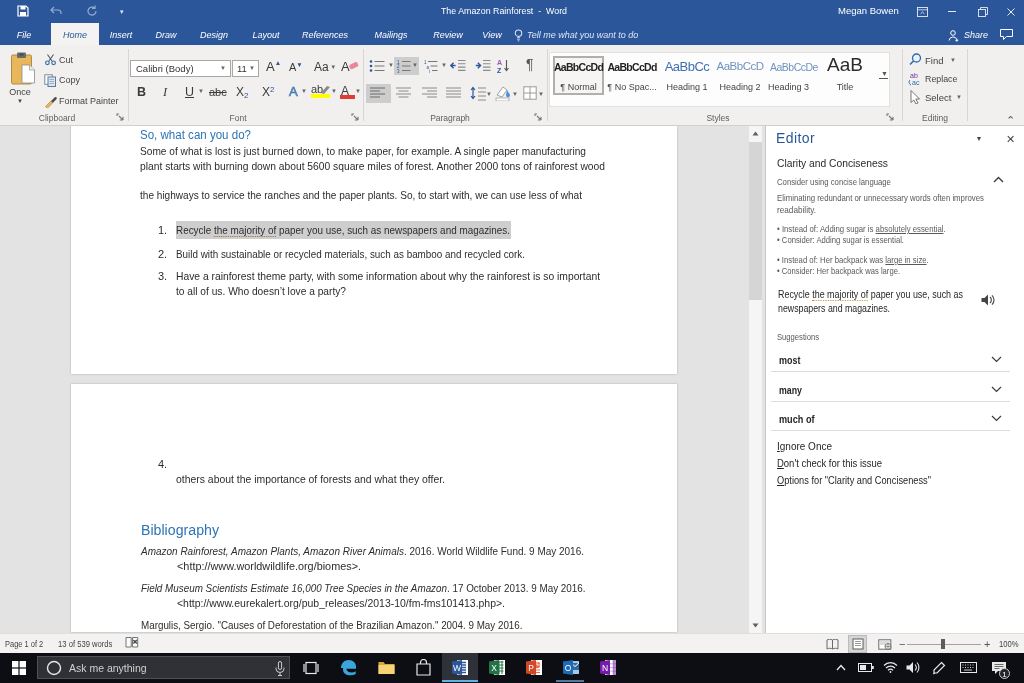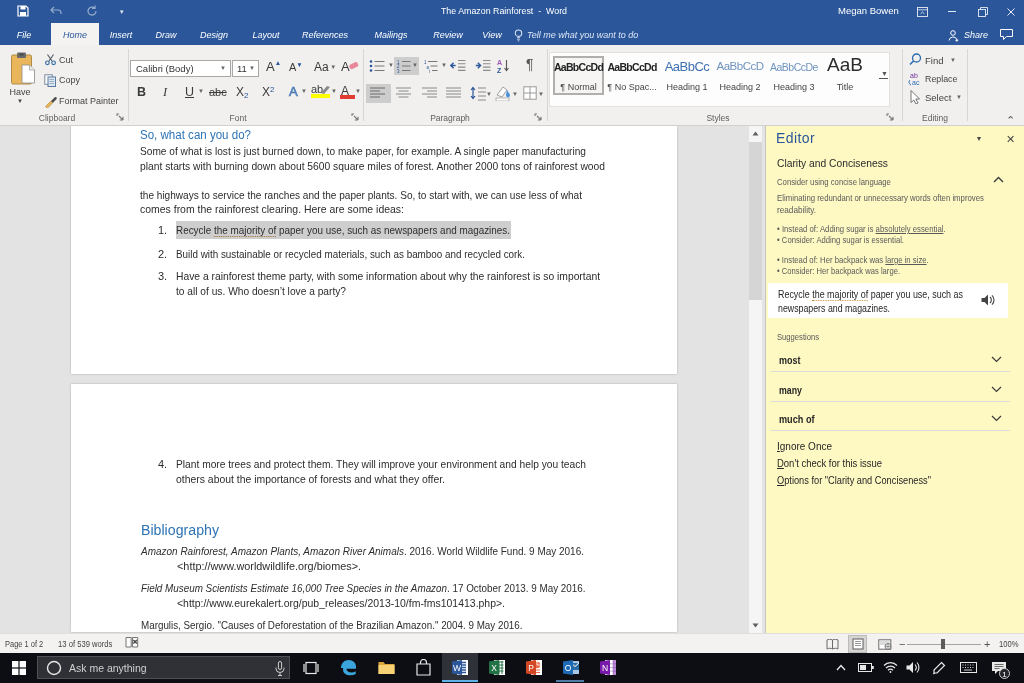--- a/index.html
+++ b/index.html
@@ -15,21 +15,21 @@
 #ribbon { left:0; top:45px; width:1024px; height:81px; background:#f1f0ef; border-bottom:1px solid #d2d0ce; }
 .gsep { position:absolute; top:4px; height:72px; width:1px; background:#d8d6d4; }
 .glabel { position:absolute; top:68px; font-size:8.5px; color:#605e5c; width:80px; text-align:center; }
 .launcher { position:absolute; top:68px; width:9px; height:9px; }
 
 #docarea { left:0; top:126px; width:749px; height:507px; background:#e3e3e3; overflow:hidden; }
 .page { position:absolute; left:71px; width:606px; background:#fff; box-shadow:0 0 2px rgba(0,0,0,0.25); }
 .doctext { position:absolute; font-size:11px; color:#2d2d2d; white-space:nowrap; }
 .sx { display:inline-block; transform-origin:0 0; }
 
-#editor { left:765px; top:126px; width:259px; height:507px; background:#fef9c3; border-left:1px solid #c8c6c4; }
+#editor { left:765px; top:126px; width:259px; height:507px; background:#ffffff; border-left:1px solid #c8c6c4; }
 
 #statusbar { left:0; top:633px; width:1024px; height:20px; background:#f3f2f1; border-top:1px solid #e1dfdd; color:#444; font-size:9px; }
 
 #taskbar { left:0; top:653px; width:1024px; height:30px; background:#0c0e13; }
 </style>
 </head>
 <body>
 
 <div class="abs" id="titlebar">
   <svg style="position:absolute;left:17px;top:5px;" width="12" height="12" viewBox="0 0 12 12">
@@ -89,21 +89,21 @@
 
 <div class="abs" id="ribbon">
 
   <svg style="position:absolute;left:10px;top:7px;" width="27" height="34" viewBox="0 0 27 34">
       <rect x="1.5" y="3" width="20" height="29" rx="1.5" fill="#e9b65c" stroke="#b08d45" stroke-width="1"></rect>
       <rect x="7" y="0.5" width="9" height="5.5" rx="1" fill="#6a6a6a"></rect>
       <rect x="9.5" y="1.5" width="4" height="2" fill="#4a4a4a"></rect>
       <path d="M12 13 h7.5 l5 5 v13 h-12.5 z" fill="#fff" stroke="#8a8a8a" stroke-width="0.8"></path>
       <path d="M19.5 13 v5 h5" fill="#e8e8e8" stroke="#8a8a8a" stroke-width="0.6"></path>
     </svg>
-  <div style="position:absolute;left:1px;top:42px;width:38px;font-size:9px;color:#444;text-align:center;">Have</div>
+  <div style="position:absolute;left:1px;top:42px;width:38px;font-size:9px;color:#444;text-align:center;">Once</div>
   <div style="position:absolute;left:1px;top:53px;width:38px;font-size:6px;color:#444;text-align:center;">▼</div>
   <svg style="position:absolute;left:44px;top:9px;" width="13" height="12" viewBox="0 0 13 12">
       <path d="M3.5 0.5 L8 7 M9.5 0.5 L5 7" stroke="#505a66" stroke-width="1.1"></path>
       <circle cx="3.4" cy="8.8" r="1.8" fill="none" stroke="#3a6ea5" stroke-width="1.2"></circle>
       <circle cx="9.6" cy="8.8" r="1.8" fill="none" stroke="#3a6ea5" stroke-width="1.2"></circle>
     </svg>
   <div style="position:absolute;left:59px;top:10px;font-size:9px;color:#444;">Cut</div>
   <svg style="position:absolute;left:44px;top:29px;" width="13" height="13" viewBox="0 0 13 13">
       <rect x="0.8" y="0.8" width="7.5" height="9.5" fill="#fff" stroke="#7a8aa0"></rect>
       <rect x="4" y="3" width="7.5" height="9.5" fill="#dce6f1" stroke="#5a7aa0"></rect>
@@ -228,21 +228,21 @@
   <div style="position:absolute;left:553px;top:11px;width:51px;height:39px;background:#f6f5f4;border:2px solid #b1afad;"></div>
   <div style="position:absolute;left:553px;top:16px;width:51px;text-align:center;font-size:10.5px;font-weight:bold;color:#222;letter-spacing:-0.7px;">AaBbCcDd</div>
   <div style="position:absolute;left:553px;top:37px;width:51px;text-align:center;font-size:9px;color:#444;">¶ Normal</div>
   <div style="position:absolute;left:606px;top:16px;width:52px;text-align:center;font-size:10.5px;font-weight:bold;color:#222;letter-spacing:-0.7px;">AaBbCcDd</div>
   <div style="position:absolute;left:606px;top:37px;width:52px;text-align:center;font-size:9px;color:#444;">¶ No Spac...</div>
   <div style="position:absolute;left:661px;top:14px;width:52px;text-align:center;font-size:13px;color:#3f70b0;letter-spacing:-0.5px;">AaBbCс</div>
   <div style="position:absolute;left:661px;top:37px;width:52px;text-align:center;font-size:9px;color:#444;">Heading 1</div>
   <div style="position:absolute;left:714px;top:15px;width:52px;text-align:center;font-size:11.5px;color:#6f94bf;letter-spacing:-0.5px;">AaBbCcD</div>
   <div style="position:absolute;left:714px;top:37px;width:52px;text-align:center;font-size:9px;color:#444;">Heading 2</div>
   <div style="position:absolute;left:768px;top:16px;width:52px;text-align:center;font-size:10.5px;color:#6f94bf;letter-spacing:-0.5px;">AaBbCcDе</div>
-  <div style="position:absolute;left:768px;top:37px;width:52px;text-align:center;font-size:9px;color:#444;">Heading 3</div>
+  <div style="position:absolute;left:768px;top:37px;width:52px;text-align:left;font-size:9px;color:#444;">Heading 3</div>
   <div style="position:absolute;left:820px;top:9px;width:50px;text-align:center;font-size:19px;color:#2b2b2b;">AaB</div>
   <div style="position:absolute;left:820px;top:37px;width:50px;text-align:center;font-size:9px;color:#444;">Title</div>
   <div style="position:absolute;left:881px;top:25px;font-size:7px;color:#555;">▼</div>
   <div style="position:absolute;left:879px;top:33px;width:9px;height:1px;background:#555;"></div>
   <div class="glabel" style="left:678px;">Styles</div>
   <svg class="launcher" style="left:886px;" viewBox="0 0 9 9">
       <path d="M1 3 V1 h2 M3 3 L7 7 M7 7 V3.8 M7 7 H3.8" fill="none" stroke="#777" stroke-width="1.1"></path>
     </svg>
   <div class="gsep" style="left:902px;"></div>
 
@@ -270,32 +270,30 @@
 </div>
 
 <div class="abs" id="docarea">
   <div class="page" style="top:0px;height:248px;"></div>
   <div class="page" style="top:258px;height:248px;"></div>
 
   <div class="doctext" style="left:140px;top:2px;font-size:12.5px;color:#2E74B5;"><span class="sx" id="dh1" style="transform:scaleX(0.9232);">So, what can you do?</span></div>
   <div class="doctext" style="left:140px;top:19px;"><span class="sx" id="dl1" style="transform:scaleX(0.9221);">Some of what is lost is just burned down, to make paper, for example. A single paper manufacturing</span></div>
   <div class="doctext" style="left:140px;top:34px;"><span class="sx" id="dl2" style="transform:scaleX(0.9342);">plant starts with burning down about 5600 square miles of forest. Another 2000 tons of rainforest wood</span></div>
   <div class="doctext" style="left:140px;top:63px;"><span class="sx" id="dl4" style="transform:scaleX(0.9150);">the highways to service the ranches and the paper plants. So, to start with, we can use less of what</span></div>
-  <div class="doctext" style="left:140px;top:77px;"><span class="sx" id="dl5" style="transform:scaleX(0.9511);">comes from the rainforest clearing. Here are some ideas:</span></div>
   <div style="position:absolute;left:176px;top:95px;width:335px;height:18px;background:#cecece;"></div>
   <div class="doctext" style="left:158px;top:98px;">1.</div>
   <div class="doctext" style="left:176px;top:98px;"><span class="sx" id="di1" style="transform:scaleX(0.8999);">Recycle <span style="border-bottom:1px dotted #9a6a2a;">the majority of</span> paper you use, such as newspapers and magazines.</span></div>
   <div class="doctext" style="left:158px;top:122px;">2.</div>
   <div class="doctext" style="left:176px;top:122px;"><span class="sx" id="di2" style="transform:scaleX(0.8961);">Build with sustainable or recycled materials, such as bamboo and recycled cork.</span></div>
   <div class="doctext" style="left:158px;top:144px;">3.</div>
   <div class="doctext" style="left:176px;top:144px;"><span class="sx" id="di3" style="transform:scaleX(0.9376);">Have a rainforest theme party, with some information about why the rainforest is so important</span></div>
   <div class="doctext" style="left:176px;top:159px;"><span class="sx" id="di3b" style="transform:scaleX(0.9267);">to all of us. Who doesn’t love a party?</span></div>
 
   <div class="doctext" style="left:158px;top:332px;">4.</div>
-  <div class="doctext" style="left:176px;top:332px;"><span class="sx" id="di4" style="transform:scaleX(0.9292);">Plant more trees and protect them. They will improve your environment and help you teach</span></div>
   <div class="doctext" style="left:176px;top:347px;"><span class="sx" id="di4b" style="transform:scaleX(0.9467);">others about the importance of forests and what they offer.</span></div>
   <div class="doctext" style="left:141px;top:395px;font-size:15.5px;color:#2E74B5;"><span class="sx" id="dh2" style="transform:scaleX(0.9140);">Bibliography</span></div>
   <div class="doctext" style="left:141px;top:419px;"><span class="sx" id="db1" style="transform:scaleX(0.9072);"><i>Amazon Rainforest, Amazon Plants, Amazon River Animals</i>. 2016. World Wildlife Fund. 9 May 2016.</span></div>
   <div class="doctext" style="left:177px;top:434px;"><span class="sx" id="db1b" style="transform:scaleX(0.9868);">&lt;http://www.worldwildlife.org/biomes&gt;.</span></div>
   <div class="doctext" style="left:141px;top:456px;"><span class="sx" id="db2" style="transform:scaleX(0.8953);"><i>Field Museum Scientists Estimate 16,000 Tree Species in the Amazon</i>. 17 October 2013. 9 May 2016.</span></div>
   <div class="doctext" style="left:177px;top:471px;"><span class="sx" id="db2b" style="transform:scaleX(0.9511);">&lt;http://www.eurekalert.org/pub_releases/2013-10/fm-fms101413.php&gt;.</span></div>
   <div class="doctext" style="left:141px;top:493px;"><span class="sx" id="db3" style="transform:scaleX(0.8929);">Margulis, Sergio. "Causes of Deforestation of the Brazilian Amazon." 2004. 9 May 2016.</span></div>
 </div>
 
 <div class="abs" style="left:749px;top:126px;width:13px;height:507px;background:#f5f5f5;">

